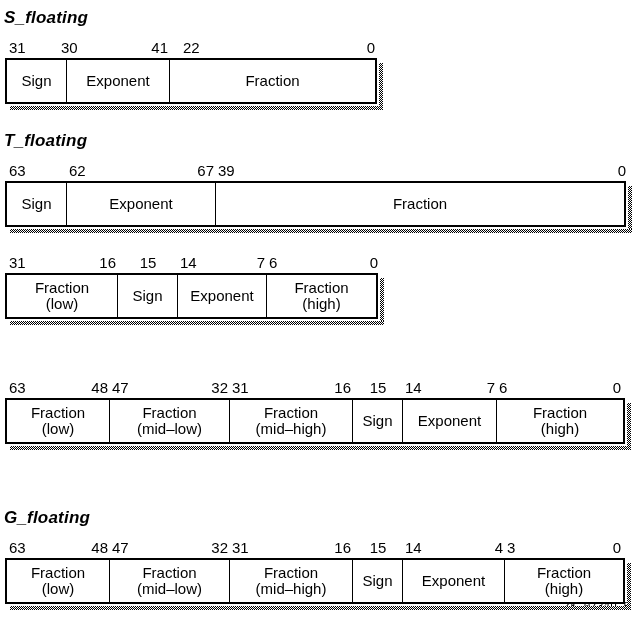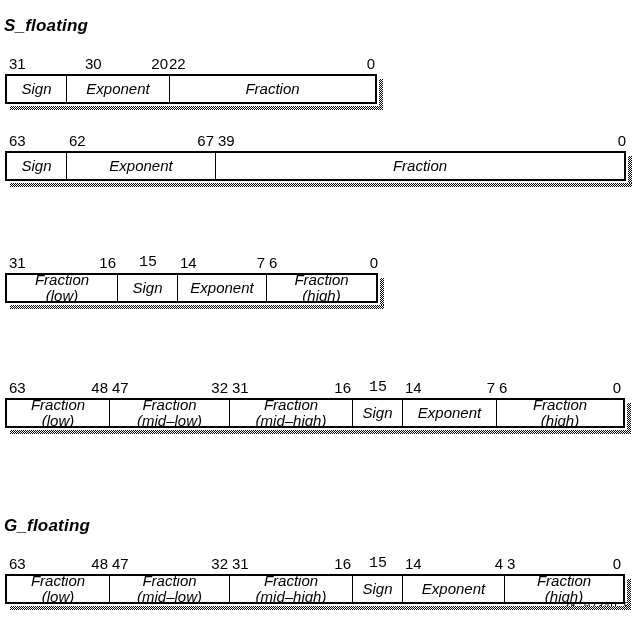--- a/index.html
+++ b/index.html
@@ -7,43 +7,42 @@
     position: relative;
     width: 640px;
     height: 620px;
     background: #ffffff;
     font-family: "Liberation Sans", sans-serif;
     color: #000000;
     overflow: hidden;
   }
   .diagram { position: absolute; left: 5px; }
   .title {
-    margin: 13px;
+    margin: 5px;
     font-style: italic;
     font-weight: bold;
     font-size: 17px;
     line-height: 20px;
     letter-spacing: 0.2px;
     margin-left: -1px;
   }
   .bitrow {
     position: relative;
     height: 25px;
     font-size: 15px;
   }
   .bitlabel { position: absolute; bottom: 2px; white-space: nowrap; }
-  .bitlabel.center { transform: translateX(-50%); font-family: Liberation Mono, monospace; }
+  .bitlabel.center { transform: translateX(-50%); }
   .boxwrap { position: relative; }
   .box {
     display: flex;
-    height: 30px;
+    height: 46px;
     border: 2px solid #000;
     box-sizing: border-box;
     background: #fff;
-    font-style: italic;
   }
   .cell {
     display: flex;
     flex-direction: column;
     justify-content: center;
     align-items: center;
     text-align: center;
     font-size: 15px;
     line-height: 16px;
     border-right: 1px solid #000;
@@ -69,42 +68,43 @@
 </style>
 </head>
 <body>
 
 <div id="canvas">
   <div class="footer">ZK-0734U-R</div>
 <div class="diagram" style="top: 3px;">
       <h2 class="title">S_floating</h2>
       <div class="bitrow" style="width: 372px;">
         <span class="bitlabel" style="left: 4px;">31</span>
-        <span class="bitlabel" style="left: 80px; text-align: center;">30</span>
-        <span class="bitlabel" style="right: 209px;">20</span>
-        <span class="bitlabel" style="left: 164px;">22</span>
+        <span class="bitlabel" style="left: 56px; text-align: center;">30</span>
+        <span class="bitlabel" style="right: 209px;">41</span>
+        <span class="bitlabel" style="left: 178px;">22</span>
         <span class="bitlabel" style="right: 2px;">0</span>
       </div>
       <div class="boxwrap" style="width: 372px;">
         <div class="box">
           <div class="cell" style="flex: 0 0 60px;">
             <div class="cellline">Sign</div>
           </div>
           <div class="cell" style="flex: 0 0 103px;">
             <div class="cellline">Exponent</div>
           </div>
           <div class="cell" style="flex: 1 1 auto;">
             <div class="cellline">Fraction</div>
           </div>
         </div>
         <div class="shadow shadow-r"></div>
         <div class="shadow shadow-b"></div>
       </div>
     </div>
     <div class="diagram" style="top: 126px;">
+      <h2 class="title">T_floating</h2>
       <div class="bitrow" style="width: 621px;">
         <span class="bitlabel" style="left: 4px;">63</span>
         <span class="bitlabel" style="left: 64px;">62</span>
         <span class="bitlabel" style="right: 412px;">67</span>
         <span class="bitlabel" style="left: 213px;">39</span>
         <span class="bitlabel" style="right: 0px;">0</span>
       </div>
       <div class="boxwrap" style="width: 621px;">
         <div class="box">
           <div class="cell" style="flex: 0 0 60px;">

